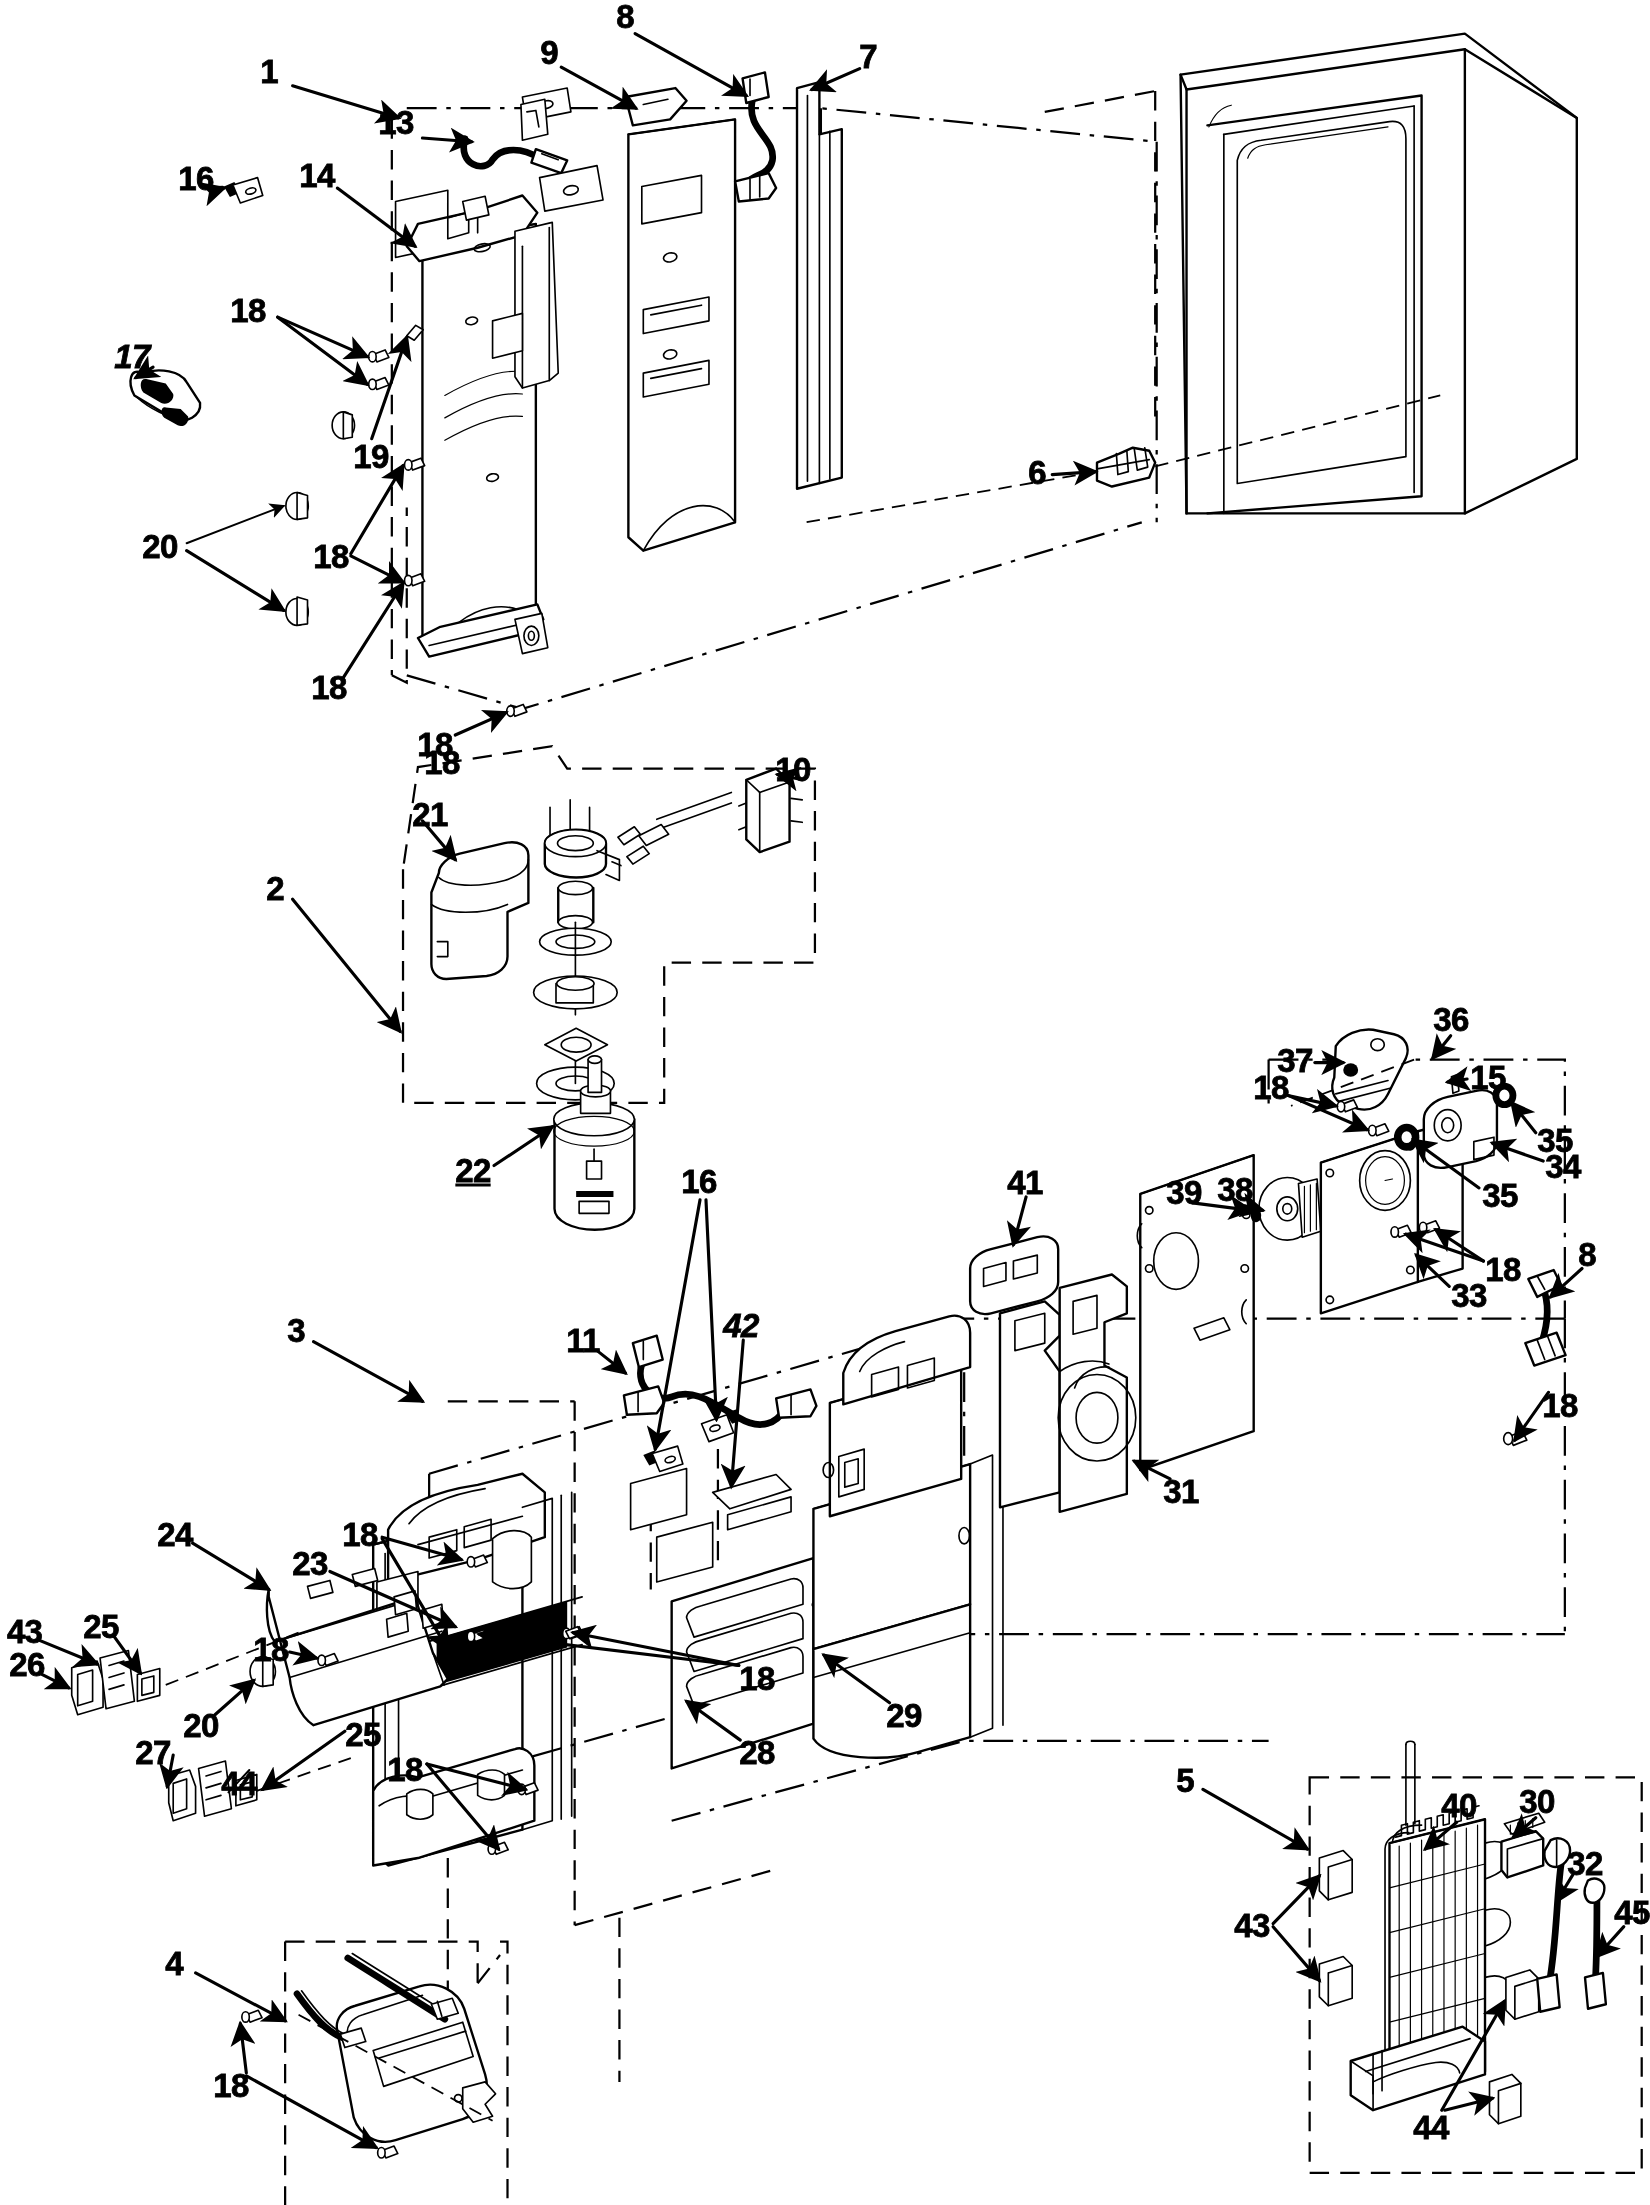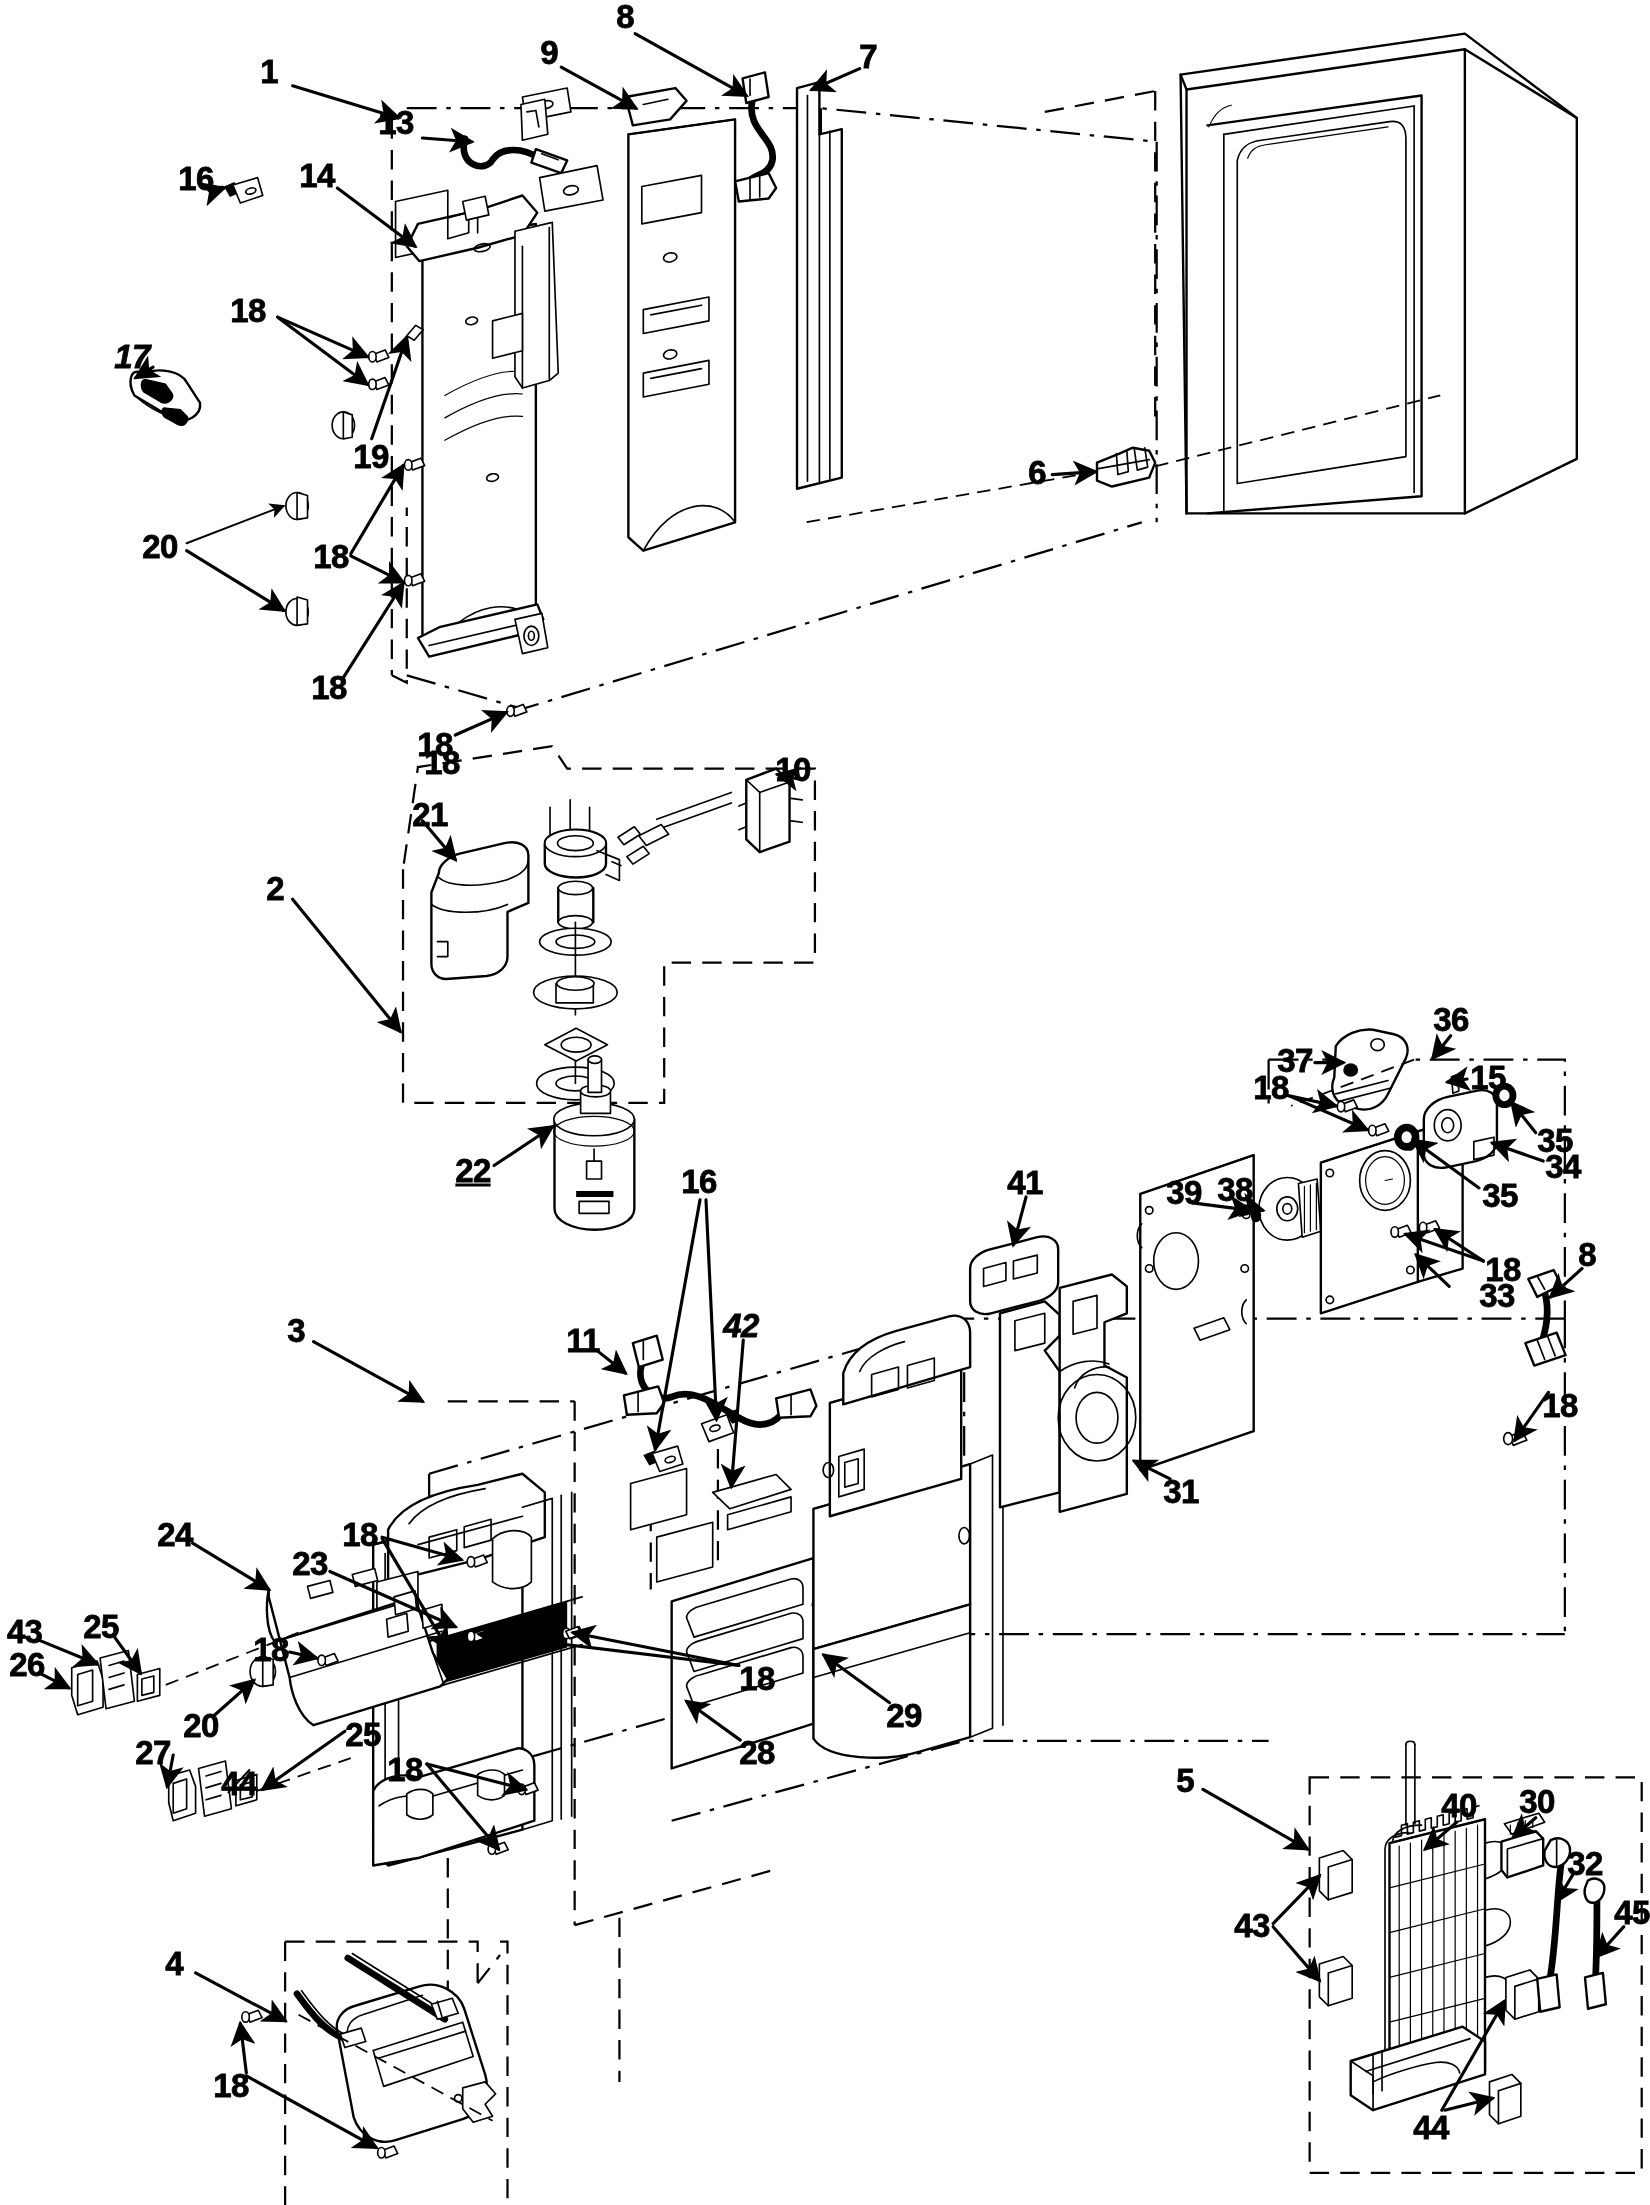--- a/index.html
+++ b/index.html
@@ -818,21 +818,21 @@
       <div class="callout" style="left: 473px; top: 1170px; text-decoration: underline;">22</div>
       <div class="callout" style="left: 699px; top: 1181px;">16</div>
       <div class="callout" style="left: 1295px; top: 1060px;">37</div>
       <div class="callout" style="left: 1451px; top: 1019px;">36</div>
       <div class="callout" style="left: 1271px; top: 1087px;">18</div>
       <div class="callout" style="left: 1488px; top: 1077px;">15</div>
       <div class="callout" style="left: 1555px; top: 1140px;">35</div>
       <div class="callout" style="left: 1563px; top: 1166px;">34</div>
       <div class="callout" style="left: 1500px; top: 1195px;">35</div>
       <div class="callout" style="left: 1503px; top: 1269px;">18</div>
-      <div class="callout" style="left: 1469px; top: 1295px; margin-left: 28px;">33</div>
+      <div class="callout" style="left: 1469px; top: 1295px;">33</div>
       <div class="callout" style="left: 1235px; top: 1158px; margin-top: 31px;">38</div>
       <div class="callout" style="left: 1184px; top: 1192px;">39</div>
       <div class="callout" style="left: 1587px; top: 1254px;">8</div>
       <div class="callout" style="left: 1560px; top: 1405px;">18</div>
       <div class="callout" style="left: 1025px; top: 1182px;">41</div>
       <div class="callout" style="left: 1181px; top: 1491px;">31</div>
       <div class="callout" style="left: 296px; top: 1330px;">3</div>
       <div class="callout" style="left: 583px; top: 1340px;">11</div>
       <div class="callout" style="left: 741px; top: 1325px; font-style: italic;">42</div>
       <div class="callout" style="left: 360px; top: 1534px;">18</div>

